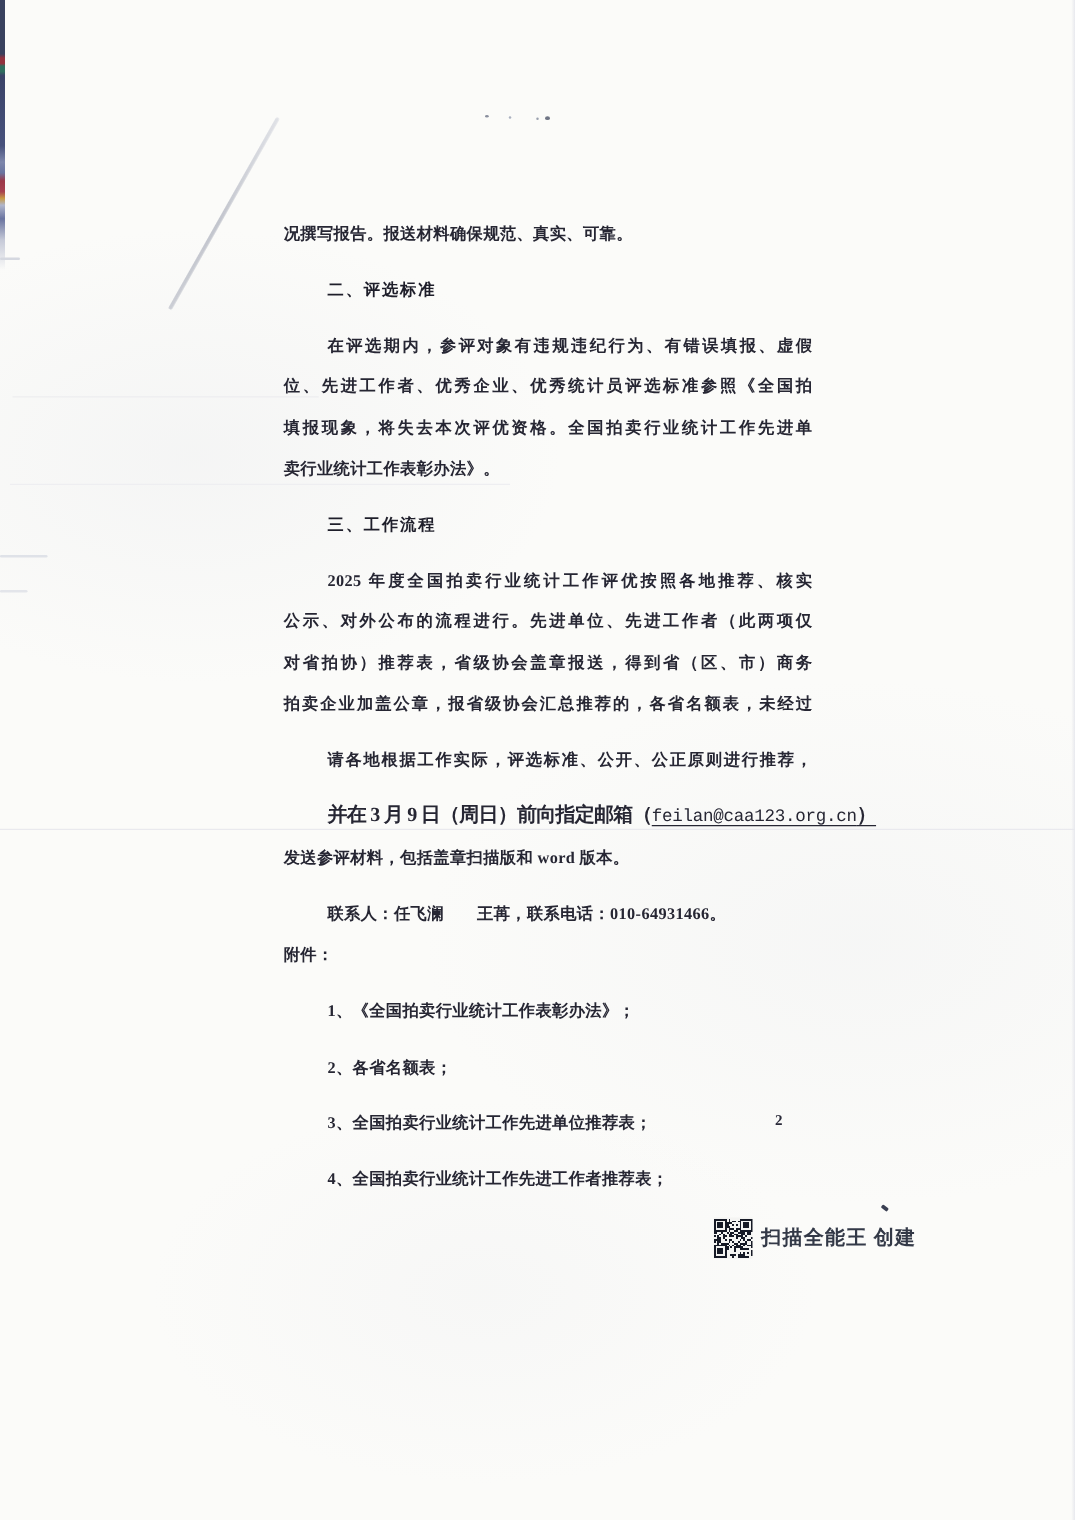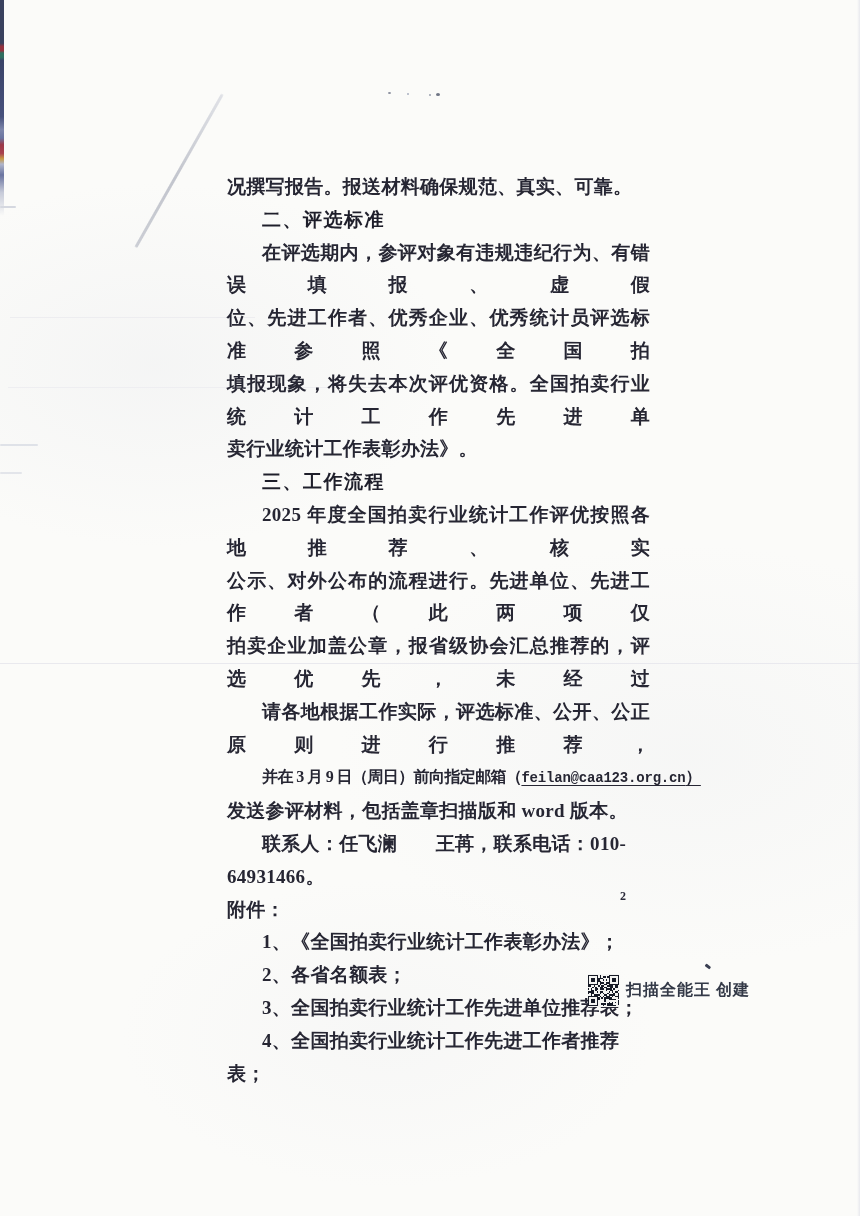--- a/index.html
+++ b/index.html
@@ -10,46 +10,46 @@
       radial-gradient(ellipse 420px 260px at 18% 30%, rgba(225,227,232,.25), transparent 70%),
       radial-gradient(ellipse 500px 300px at 80% 62%, rgba(228,230,234,.22), transparent 70%),
       radial-gradient(ellipse 380px 220px at 45% 85%, rgba(230,231,235,.20), transparent 70%);
     font-family:"Liberation Serif","DejaVu Serif",serif;
     color:#262633;
   }
 
   
   .content { position:absolute; left:227px; top:171px; width:423px; }
   .line {
-    font-size:19px; line-height:32.8px; font-weight:600;
+    font-size:13px; line-height:32.8px; font-weight:600;
     letter-spacing:.3px; color:#262633;
   }
-  .indent { text-indent:35px; }
+  .indent { text-indent:35px;margin-top:12px; }
   .just { text-align:justify; text-align-last:justify; }
   .heading {
     font-family:"Liberation Sans","DejaVu Sans",sans-serif;
     font-weight:800; color:#1e1e2a; letter-spacing:1.5px;
   }
   .email-line { white-space:nowrap; letter-spacing:-0.6px; font-size:16px; }
   .email {
     font-family:"Liberation Mono","DejaVu Sans Mono",monospace;
-    font-size:14px; font-weight:700; text-decoration:underline;
+    font-size:14px; font-weight:400; text-decoration:underline;
     text-underline-offset:3px; letter-spacing:-0.2px;
   }
   .email-suffix { text-decoration:underline; text-underline-offset:3px; }
 
   
   .page-num {
     position:absolute; left:620px; top:889px;
     font-size:12px; font-weight:700; color:#2b2b3a;
     font-family:"Liberation Serif","DejaVu Serif",serif;
   }
 
   
-  .scan-footer { position:absolute; left:588px; top:974px; display:flex; align-items:center; gap:7px; }
+  .scan-footer { position:absolute; left:571px; top:974px; display:flex; align-items:center; gap:7px; }
   .qr { width:31px; height:33px; background:#f4f4f2; position:relative; }
   .scan-label { font-size:16px; font-weight:600; color:#333947; letter-spacing:1px; white-space:nowrap; }
 
   
   .edge-stripe {
     position:absolute; left:0; top:0; width:4px; height:216px;
     background:linear-gradient(180deg,
       #39415e 0%, #39415e 20%, #93323f 21.5%, #93323f 23.5%,
       #2f6e5f 24.5%, #2f6e5f 26.5%, #3a4368 28%, #47517c 54%,
       #7d86ab 60%, #6a74a0 64%, #9c3848 67%, #a84250 71%,
@@ -93,21 +93,22 @@
 <div class="content">
   <div class="line">况撰写报告。报送材料确保规范、真实、可靠。</div>
   <div class="line heading indent">二、评选标准</div>
   <div class="line indent just">在评选期内，参评对象有违规违纪行为、有错误填报、虚假</div>
   <div class="line just">位、先进工作者、优秀企业、优秀统计员评选标准参照《全国拍</div>
   <div class="line just">填报现象，将失去本次评优资格。全国拍卖行业统计工作先进单</div>
   <div class="line">卖行业统计工作表彰办法》。</div>
   <div class="line heading indent">三、工作流程</div>
   <div class="line indent just">2025 年度全国拍卖行业统计工作评优按照各地推荐、核实</div>
   <div class="line just">公示、对外公布的流程进行。先进单位、先进工作者（此两项仅</div>
-  <div class="line just">拍卖企业加盖公章，报省级协会汇总推荐的，评选优先，未经过</div>
+  <div class="line just">对省拍协）推荐表，省级协会盖章报送，得到省（区、市）商务</div>
+  <div class="line just">拍卖企业加盖公章，报省级协会汇总推荐的，各省名额表，未经过</div>
   <div class="line indent just">请各地根据工作实际，评选标准、公开、公正原则进行推荐，</div>
   <div class="line indent email-line">
     <span>并在 3 月 9 日（周日）前向指定邮箱（</span><span class="email">feilan@caa123.org.cn</span><span class="email-suffix">）</span>
   </div>
   <div class="line">发送参评材料，包括盖章扫描版和 word 版本。</div>
   <div class="line indent">联系人：任飞澜　　王苒，联系电话：010-64931466。</div>
   <div class="line">附件：</div>
   <div class="line indent">1、《全国拍卖行业统计工作表彰办法》；</div>
   <div class="line indent">2、各省名额表；</div>
   <div class="line indent">3、全国拍卖行业统计工作先进单位推荐表；</div>

